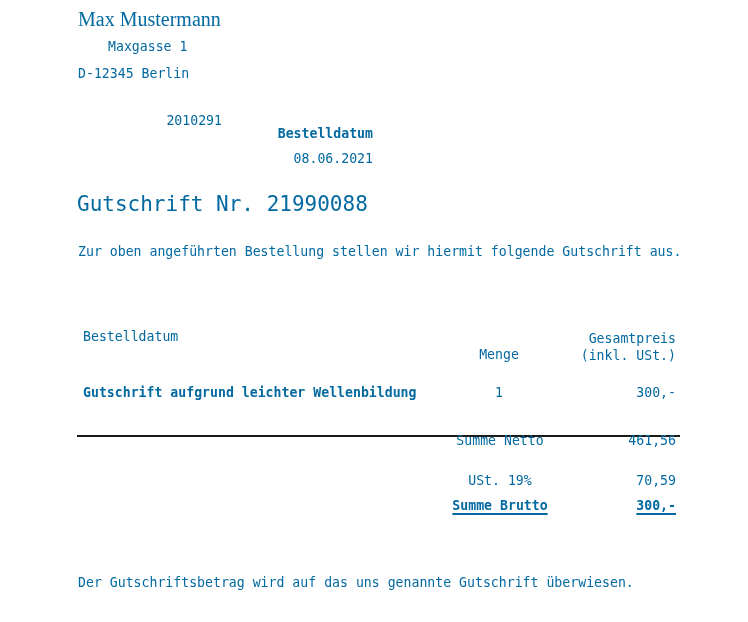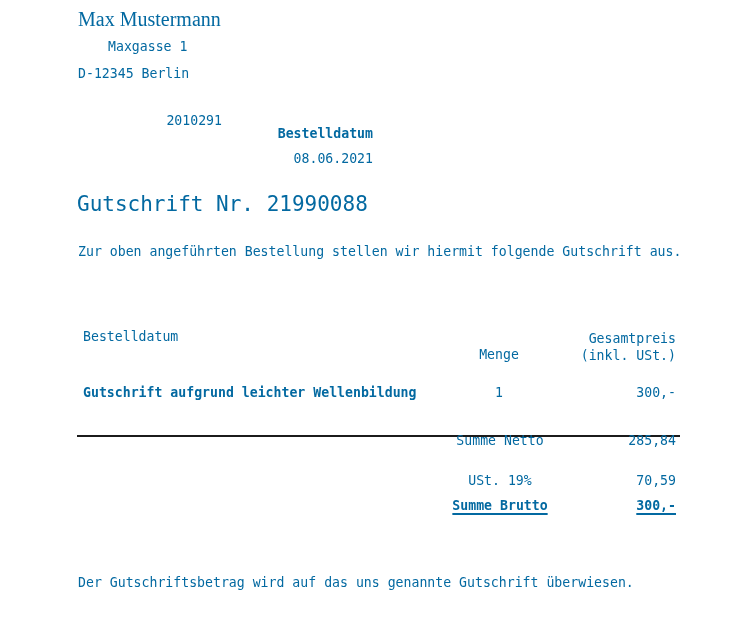--- a/index.html
+++ b/index.html
@@ -111,21 +111,21 @@
     <div>(inkl. USt.)</div>
   </div>
 
   <div class="abs item-desc">Gutschrift aufgrund leichter Wellenbildung</div>
   <div class="abs item-qty">1</div>
   <div class="abs item-total">300,-</div>
 
   <div class="abs rule"></div>
 
   <div class="abs t-label t-row1">Summe Netto</div>
-  <div class="abs t-value t-row1">285,84</div>
+  <div class="abs t-value t-row1">461,56</div>
 
   <div class="abs t-label t-row2">USt. 19%</div>
   <div class="abs t-value t-row2">70,59</div>
 
   <div class="abs t-label t-row3 emph">Summe Brutto</div>
   <div class="abs t-value t-row3 emph">300,-</div>
 
   <p class="abs footer">Der Gutschriftsbetrag wird auf das uns genannte Gutschrift überwiesen.</p>
 
 </div>

